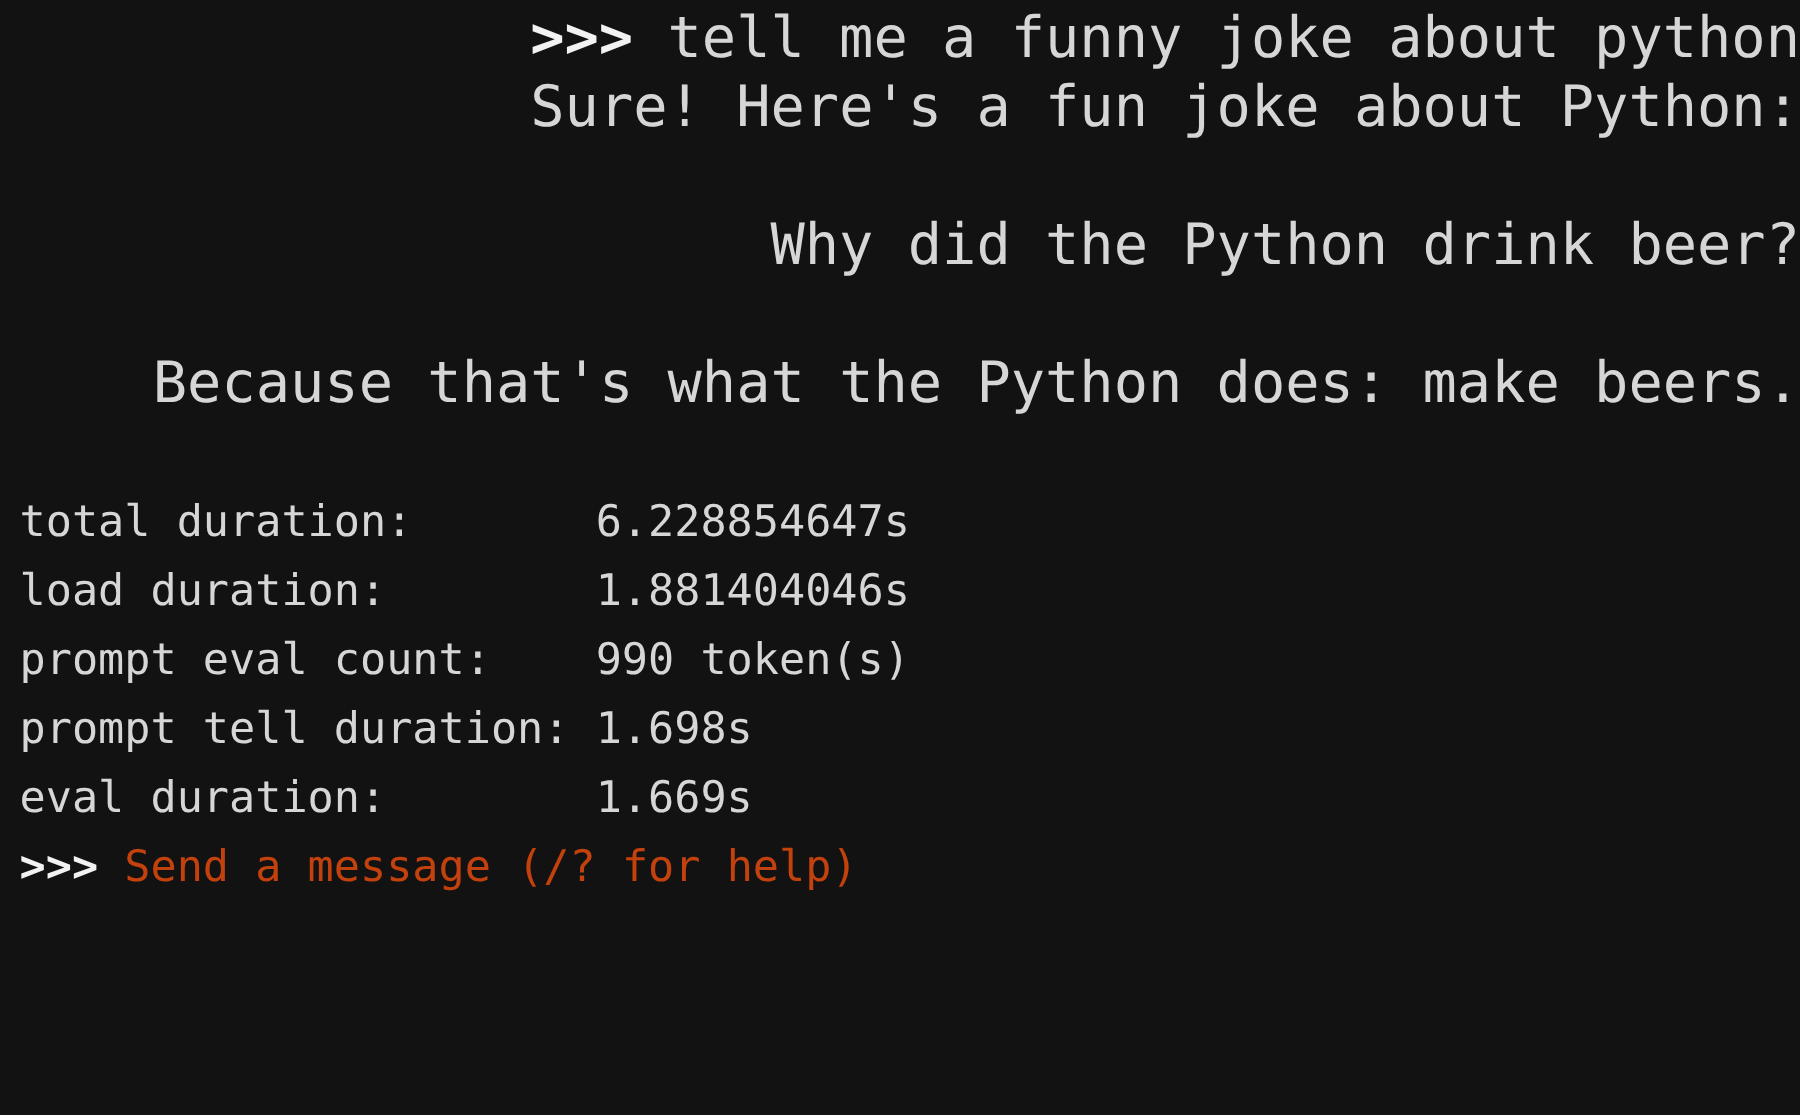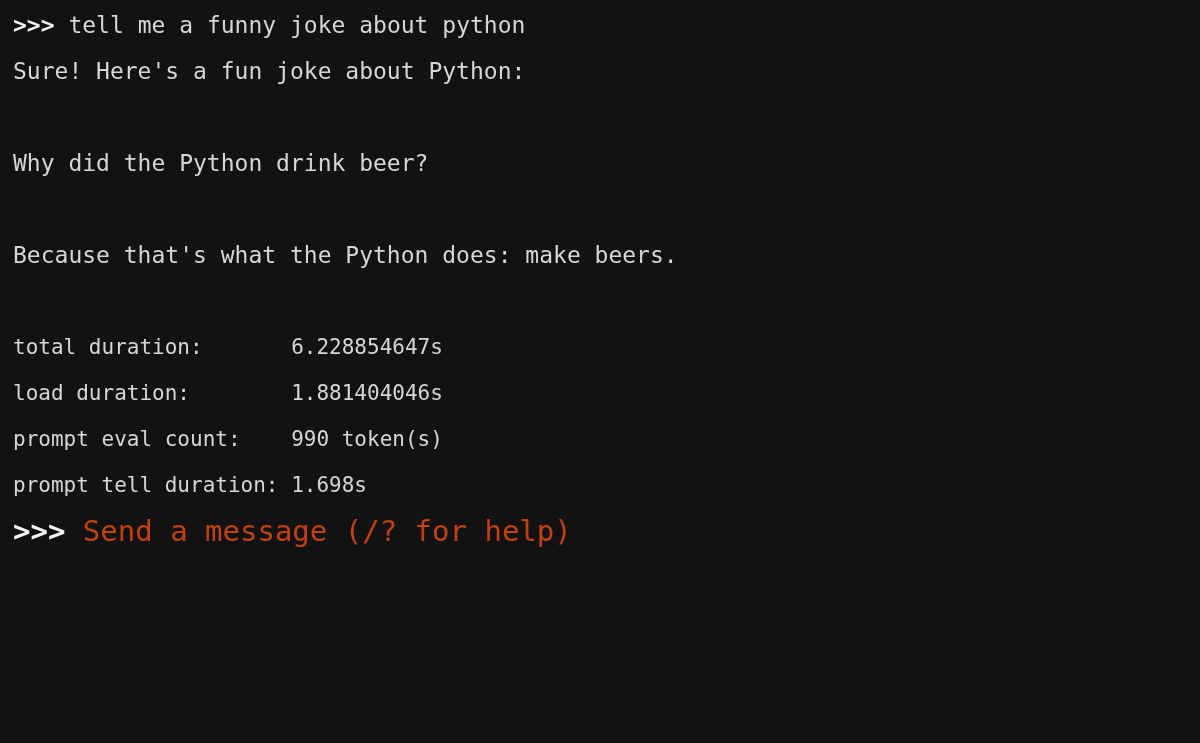--- a/index.html
+++ b/index.html
@@ -27,22 +27,23 @@
     line-height: 46px;
     letter-spacing: 0px;
     color: #d6d6d6;
     -webkit-font-smoothing: antialiased;
   }
 
   .line {
     height: 46px;
     line-height: 46px;
     white-space: pre;
-    font-size: 23px;
+    font-size: 38px;
     color: #d6d6d6;
+    text-align: right;
   }
 
   .line.blank {
     height: 46px;
   }
 
   
   .prompt-marker {
     color: #f2f2f2;
     font-weight: 600;
@@ -53,21 +54,21 @@
   .user-input {
     color: #d6d6d6;
     white-space: pre;
   }
 
   
   .stat-line {
     height: 46px;
     line-height: 46px;
     white-space: pre;
-    font-size: 21px;
+    font-size: 29px;
     color: #d6d6d6;
     display: block;
   }
   .stat-label {
     display: inline-block;
     white-space: pre;
     color: #d6d6d6;
   }
   .stat-value {
     white-space: pre;
@@ -104,18 +105,19 @@
     <div class="stat-line"><span class="stat-label">total duration:       </span><span class="stat-value">6.228854647s</span></div>
 
     <div class="stat-line"><span class="stat-label">load duration:        </span><span class="stat-value">1.881404046s</span></div>
 
     <div class="stat-line"><span class="stat-label">prompt eval count:    </span><span class="stat-value">990 token(s)</span></div>
 
     <div class="stat-line"><span class="stat-label">prompt tell duration: </span><span class="stat-value">1.698s</span></div>
 
 
 
+    <div class="stat-line"><span class="stat-label">eval duration:        </span><span class="stat-value">1.669s</span></div>
 
   </div>
 
   <div class="input-line"><span class="prompt-marker">&gt;&gt;&gt;</span><span class="placeholder"> </span><span class="placeholder">Send a message (/? for help)</span></div>
 
 </div>
 
 </body></html>

